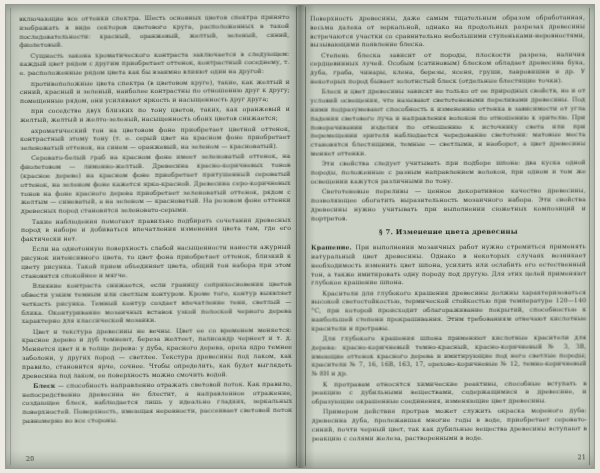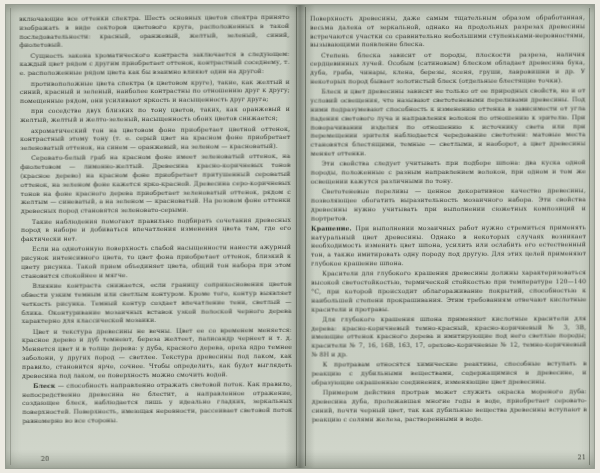--- a/index.html
+++ b/index.html
@@ -51,21 +51,21 @@
     text-align:center;
     margin:6px 0 5px;
     letter-spacing:.2px;
     color:#2b2e27;
   }
   .pagenum {
     position:absolute; bottom:0;
     font-size:6.6px; color:#383b33;
     filter: blur(.2px);
   }
-  .page.left  .pagenum { left:18px; }
+  .page.left  .pagenum { left:3px; }
   .page.right .pagenum { right:1px;margin-left:42px; }
 </style>
 </head>
 <body>
 
 <div class="photo">
   <div class="spine"></div>
   <div class="spine-line l"></div>
   <div class="spine-line r"></div>
   <div class="edge-line left"></div>
@@ -91,20 +91,21 @@
   </div>
 
   <div class="page right">
     <div class="body-text">
       <p class="noindent">Поверхность древесины, даже самым тщательным образом обработанная, весьма далека от зеркальной, однако на продольных разрезах древесины встречаются участки со сравнительно небольшими ступеньками-неровностями, вызывающими появление блеска.</p>
       <p>Степень блеска зависит от породы, плоскости разреза, наличия сердцевинных лучей. Особым (сатиновым) блеском обладает древесина бука, дуба, граба, чинары, клена, березы, ясеня, груши, лавровишни и др. У некоторых пород бывает золотистый блеск (отдельные блестящие точки).</p>
       <p>Блеск и цвет древесины зависят не только от ее природных свойств, но и от условий освещения, что называют светотеневыми переливами древесины. Под ними подразумевают способность к изменению оттенка в зависимости от угла падения светового луча и направления волокон по отношению к зрителю. При поворачивании изделия по отношению к источнику света или при перемещении зрителя наблюдается чередование светотени: матовые места становятся блестящими, темные — светлыми, и наоборот, а цвет древесины меняет оттенки.</p>
       <p>Эти свойства следует учитывать при подборе шпона: два куска одной породы, положенные с разным направлением волокон, при одном и том же освещении кажутся различными по тону.</p>
       <p>Светотеневые переливы — ценное декоративное качество древесины, позволяющее обогатить выразительность мозаичного набора. Эти свойства древесины нужно учитывать при выполнении сюжетных композиций и портретов.</p>
 
+      <h3 class="section-heading">§ 7. Изменение цвета древесины</h3>
 
       <p class="noindent">
         <b>Крашение.</b><span> При выполнении мозаичных работ нужно стремиться применять натуральный цвет древесины. Однако в некоторых случаях возникает необходимость изменить цвет шпона, усилить или ослабить его естественный тон, а также имитировать одну породу под другую. Для этих целей применяют глубокое крашение шпона.</span>
       </p>
       <p>Красители для глубокого крашения древесины должны характеризоваться высокой светостойкостью, термической стойкостью при температуре 120—140 °С, при которой происходит облагораживание покрытий, способностью к наибольшей степени прокрашивания. Этим требованиям отвечают кислотные красители и протравы.</p>
       <p>Для глубокого крашения шпона применяют кислотные красители для дерева: красно-коричневый темно-красный, красно-коричневый № 3, ЗВ, имеющие оттенок красного дерева и имитирующие под него светлые породы; красители № 7, 16, 16В, 163, 17, орехово-коричневые № 12, темно-коричневый № 8Н и др.</p>
       <p>К протравам относятся химические реактивы, способные вступать в реакцию с дубильными веществами, содержащимися в древесине, и образующие окрашенные соединения, изменяющие цвет древесины.</p>
       <p>Примером действия протрав может служить окраска мореного дуба: древесина дуба, пролежавшая многие годы в воде, приобретает серовато-синий, почти черный цвет, так как дубильные вещества древесины вступают в реакцию с солями железа, растворенными в воде.</p>
     </div>
     <div class="pagenum">21</div>

